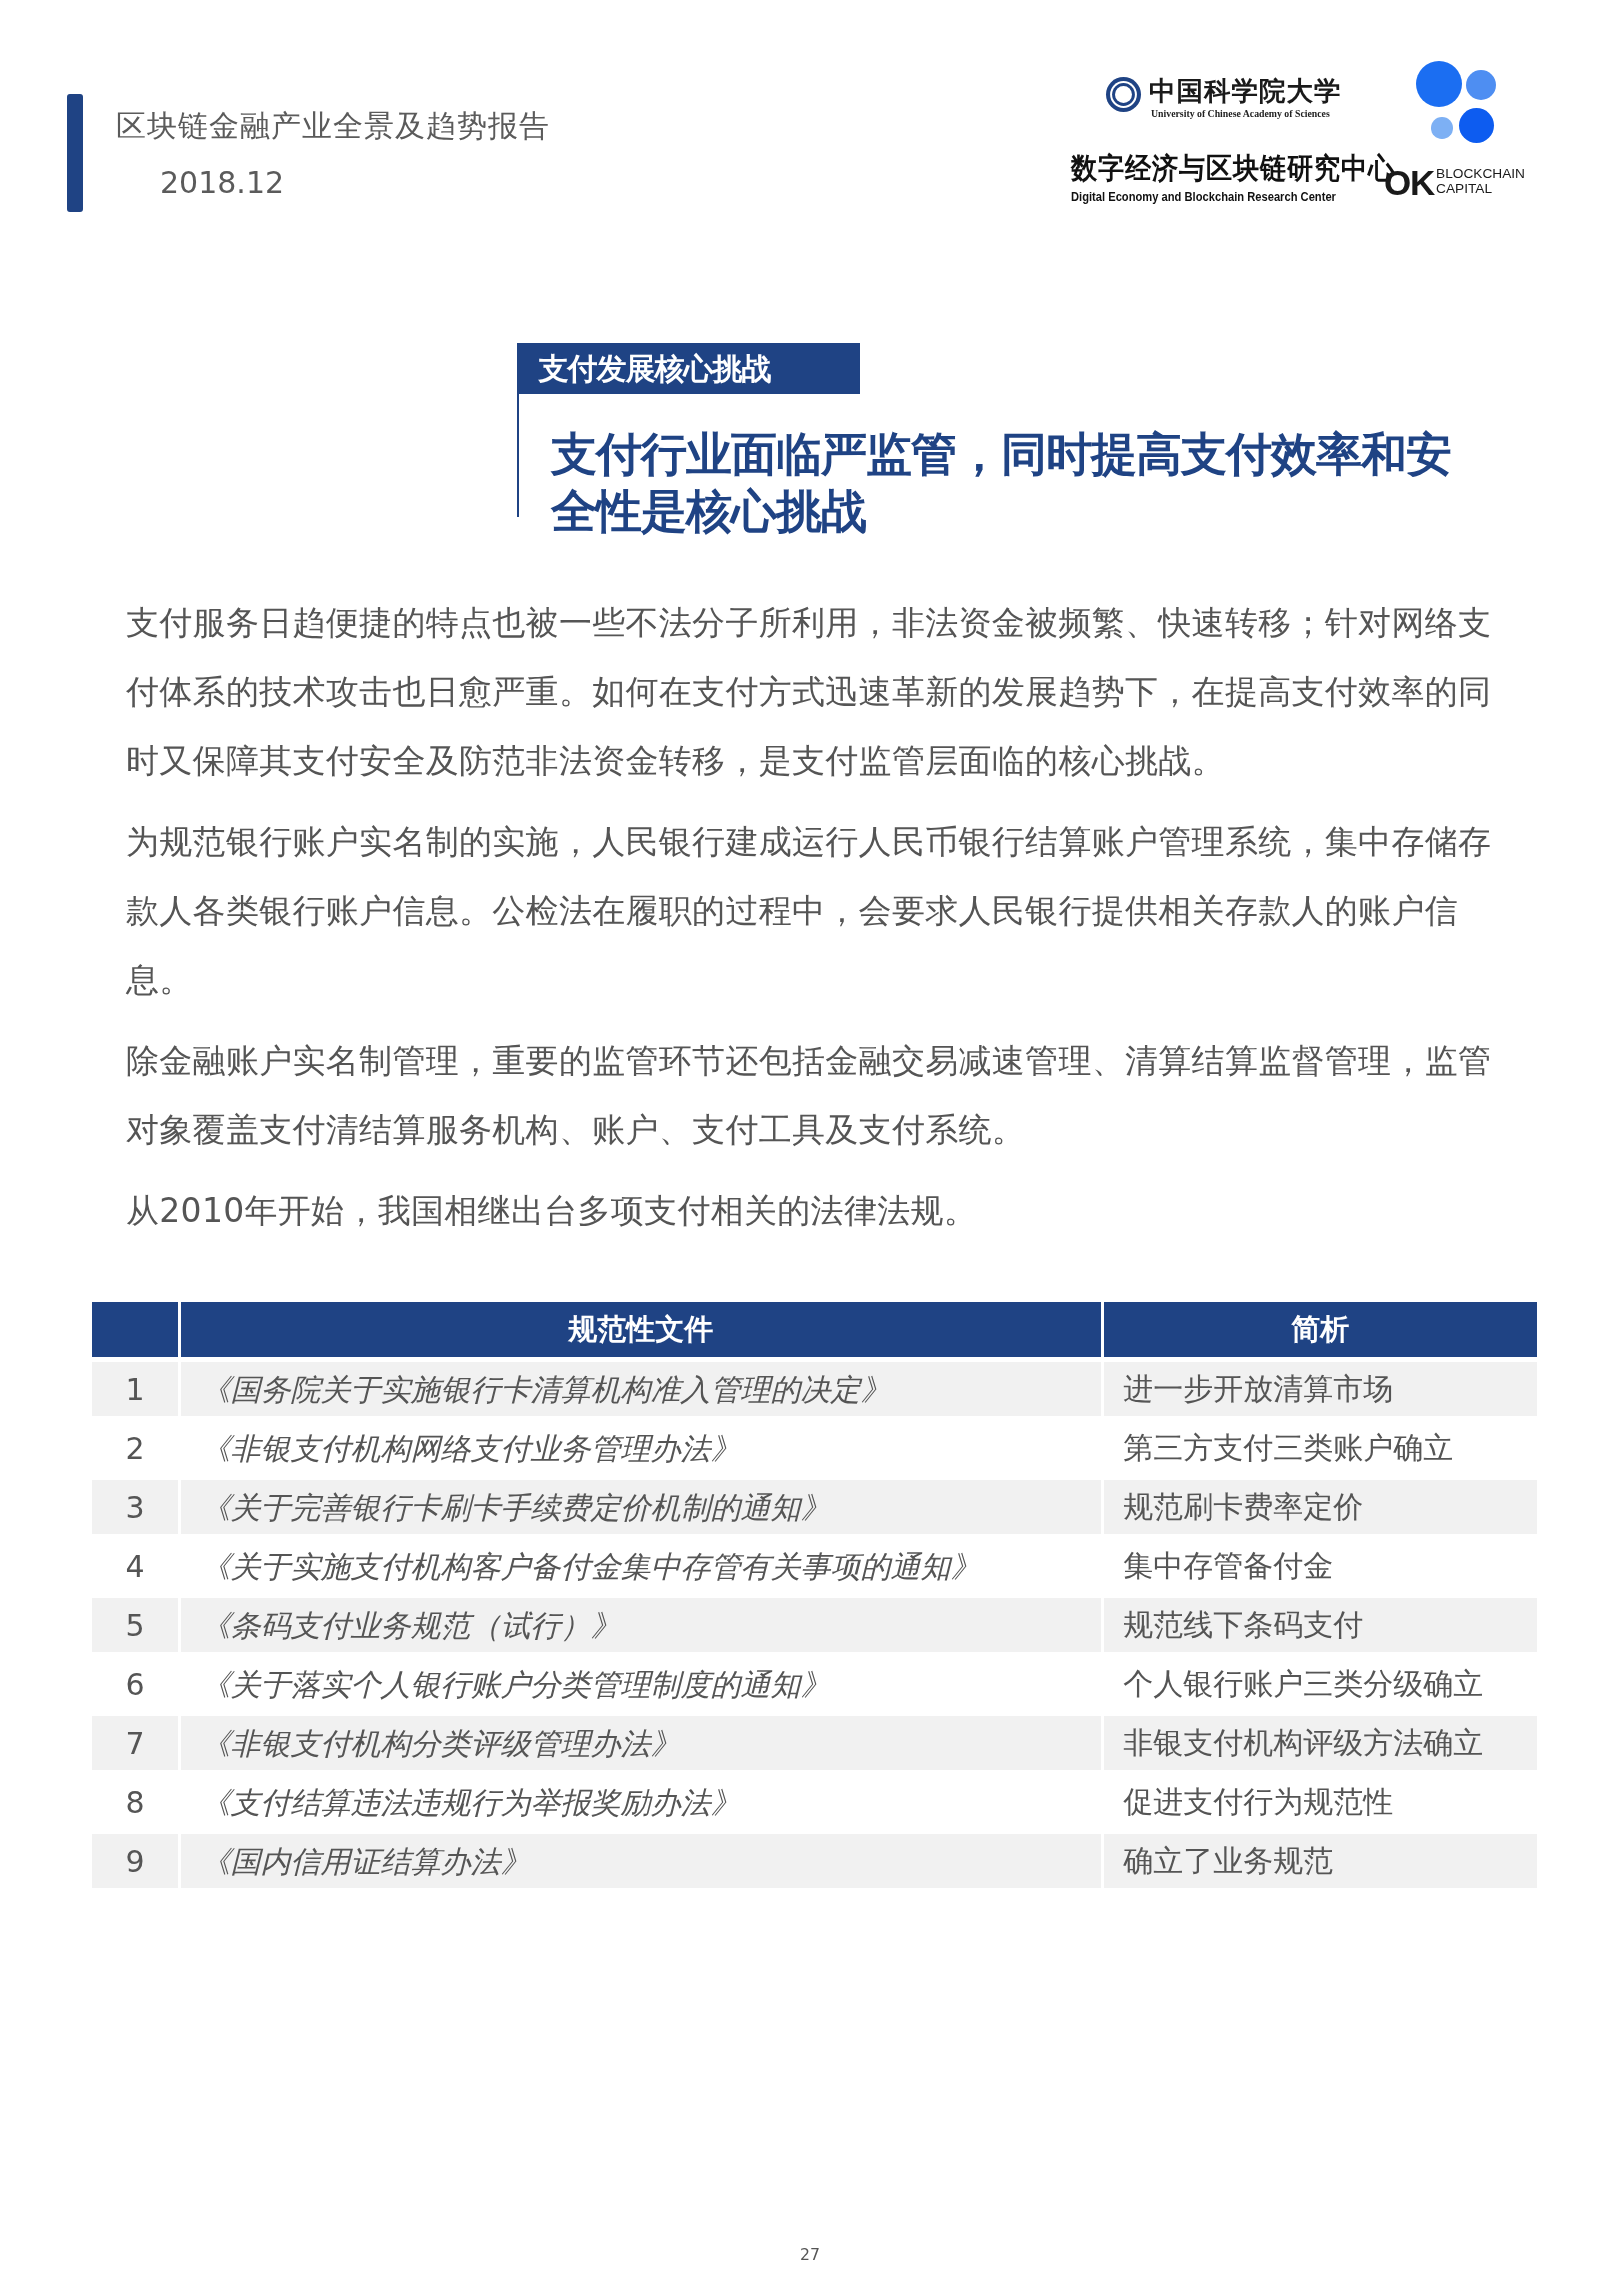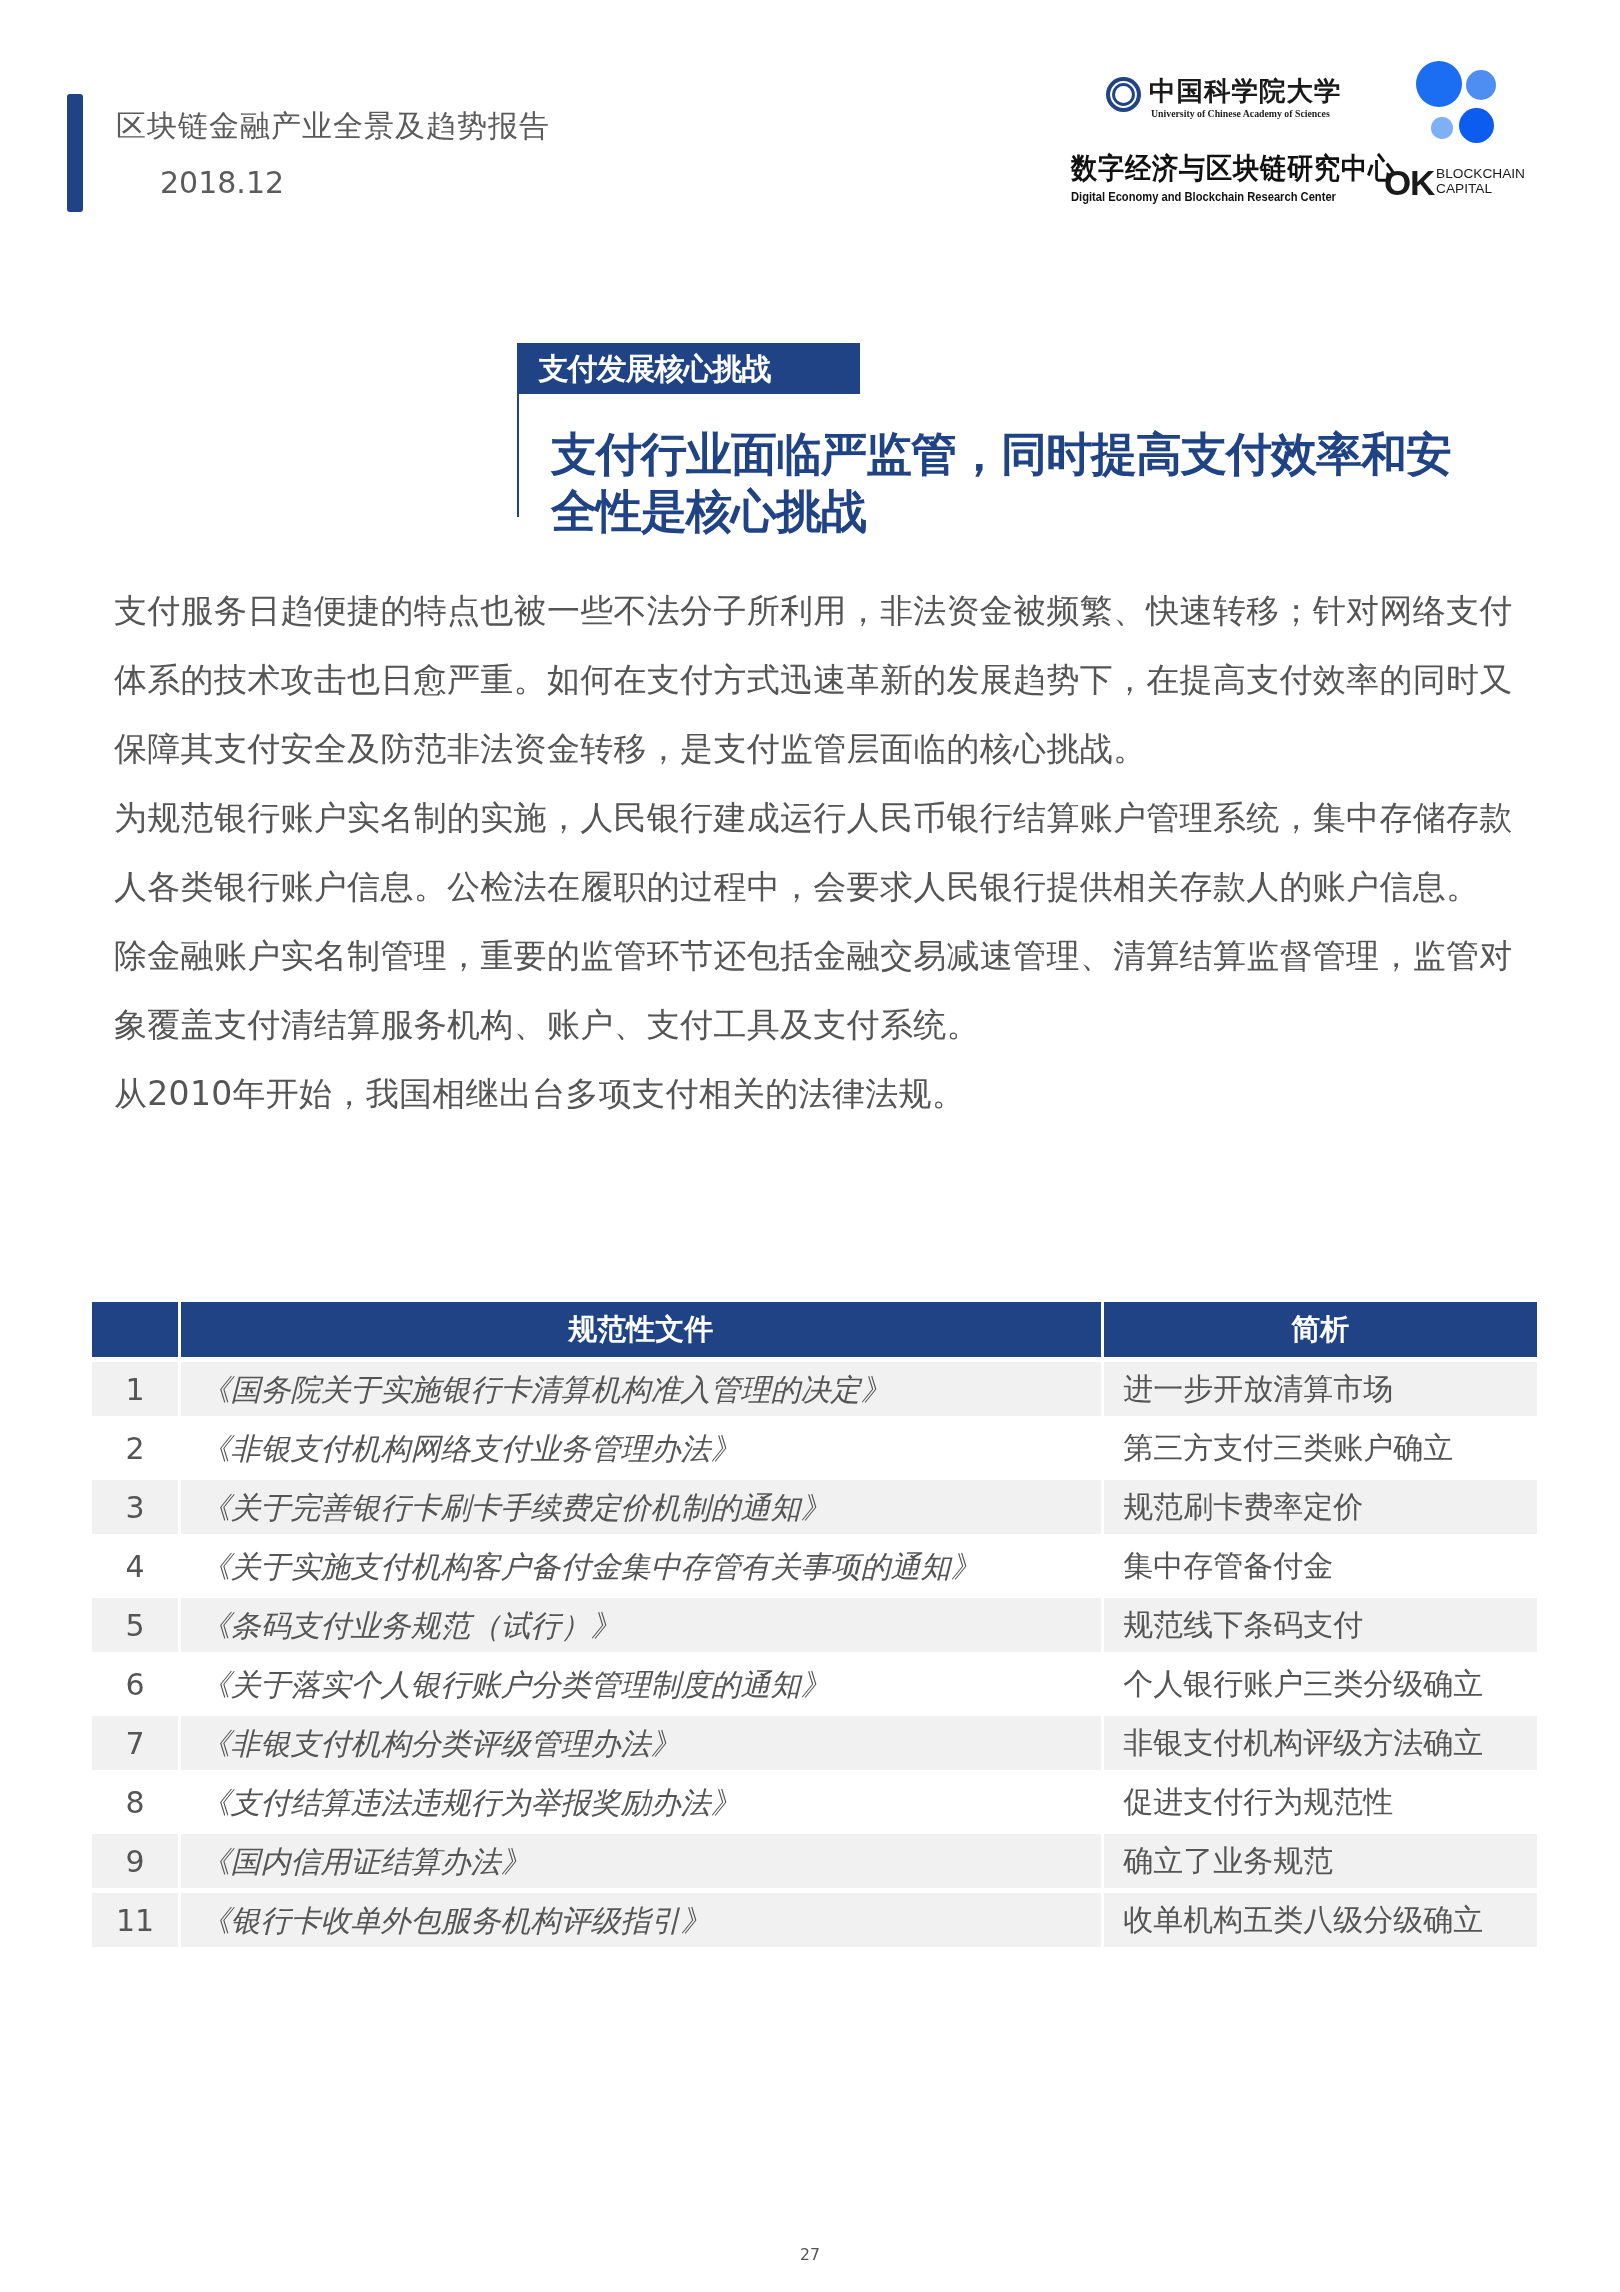--- a/index.html
+++ b/index.html
@@ -30,21 +30,21 @@
     .ok-mark { position: absolute; left: 6.9px; top: 104px; font-family: "Liberation Sans", sans-serif; font-weight: bold; font-size: 35px; color: #1a1a1a; letter-spacing: -1px; }
     .ok-sub { position: absolute; left: 59px; top: 108px; font-family: "Liberation Sans", sans-serif; font-size: 13.7px; line-height: 14.7px; color: #1a1a1a; white-space: nowrap; }
 
     
     .sec-line { position: absolute; left: 517px; top: 343px; width: 2px; height: 174px; background: #1f4384; }
     .sec-tag { position: absolute; left: 517px; top: 343px; width: 343px; height: 51px; background: #1f4384; color: #ffffff; font-size: 30px; font-weight: bold; line-height: 51px; padding-left: 21.6px; box-sizing: border-box; white-space: nowrap; letter-spacing: -1px; }
     .sec-title { position: absolute; left: 551px; top: 402px; width: 1000px; font-size: 46px; font-weight: bold; color: #1f4384; line-height: 57px; letter-spacing: -1px; margin-top: 24px; }
 
     
     .body-text { position: absolute; left: 114px; top: 576px; width: 1421px; font-size: 33px; line-height: 69px; color: #555555; letter-spacing: 0.3px; }
-    .body-text p { margin: 0; }
+    .body-text p { margin: 12px; }
 
     
     .reg-table { position: absolute; left: 92px; top: 1302px; width: 1445px; border-collapse: separate; border-spacing: 0; }
     .reg-table th { background: #1f4384; color: #ffffff; font-size: 29px; font-weight: bold; height: 55px; padding: 0; text-align: center; }
     .reg-table th.c-num, .reg-table td.c-num { width: 86px; }
     .reg-table th.c-doc, .reg-table td.c-doc { width: 900px; border-left: 3.9px solid #ffffff; }
     .reg-table th.c-note, .reg-table td.c-note { border-left: 3.9px solid #ffffff; }
     .reg-table td { font-size: 30px; color: #555555; height: 54px; padding: 0; border-top: 5.9px solid #ffffff; }
     .reg-table tr.odd td { background: #f1f1f1; }
     .reg-table tr.even td { background: #ffffff; }
@@ -144,22 +144,17 @@
     <tr class="even">
       <td class="c-num">8</td>
       <td class="c-doc">《支付结算违法违规行为举报奖励办法》</td>
       <td class="c-note">促进支付行为规范性</td>
     </tr>
     <tr class="odd">
       <td class="c-num">9</td>
       <td class="c-doc">《国内信用证结算办法》</td>
       <td class="c-note">确立了业务规范</td>
     </tr>
-    <tr class="odd">
-      <td class="c-num">11</td>
-      <td class="c-doc">《银行卡收单外包服务机构评级指引》</td>
-      <td class="c-note">收单机构五类八级分级确立</td>
-    </tr>
   </tbody>
 </table>
 
 <div class="page-num">27</div>
 
 
 </body></html>

